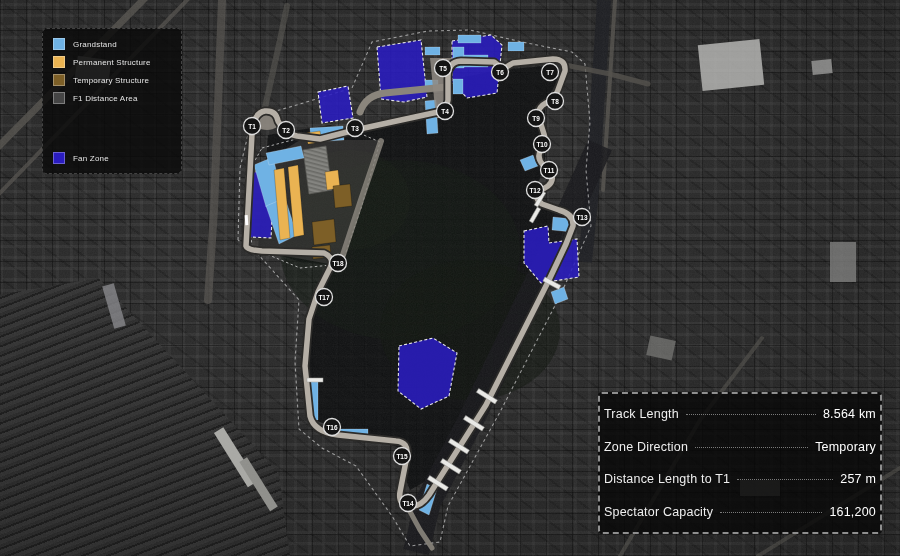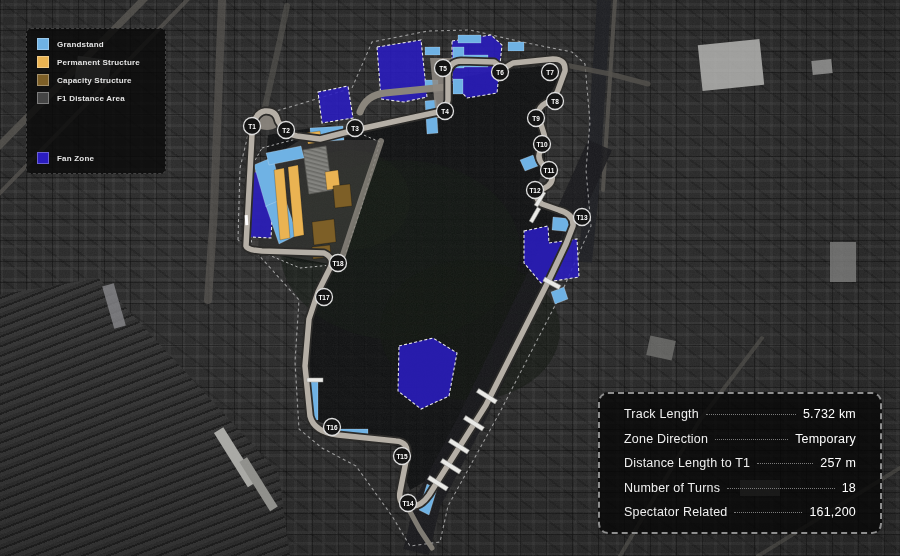--- a/index.html
+++ b/index.html
@@ -26,32 +26,32 @@
   .track-casing{fill:none;stroke:#2c2b29;stroke-width:9;stroke-linejoin:round;}
   .track{fill:none;stroke:var(--c-track,#b5afa6);stroke-width:5.5;stroke-linejoin:round;}
   .road{fill:none;stroke:#8a857c;stroke-linecap:round;}
   .dimroad{fill:none;stroke:#55534e;stroke-linecap:round;}
   .bridge{fill:#e9e9e6;stroke:#9a9a96;stroke-width:.5;}
   .boundary{fill:none;stroke:#d8d8d8;stroke-width:1.1;stroke-dasharray:3 3;opacity:.65;}
   .marker-c{fill:#141414;stroke:#dedede;stroke-width:1.3;}
   .marker-t{fill:#ffffff;font-family:"Liberation Sans",sans-serif;font-size:6.5px;font-weight:bold;
     text-anchor:middle;dominant-baseline:central;}
   
-  .legend{position:absolute;left:26px;top:28px;width:140px;padding:9px 10px;
-    background:rgba(10,10,10,.82);border:1px dashed rgba(160,160,160,.35);border-radius:5px;box-sizing:border-box;font-weight:bold;}
+  .legend{position:absolute;left:42px;top:28px;width:140px;padding:9px 10px;
+    background:rgba(10,10,10,.82);border:1px dashed rgba(160,160,160,.35);border-radius:5px;box-sizing:border-box;}
   .legend-row{display:flex;align-items:center;gap:8px;margin:0 0 6px;}
   .legend-row:last-child{margin-bottom:0;margin-top:48px;}
   .swatch{width:12px;height:12px;flex:0 0 12px;border:1px solid rgba(255,255,255,.3);box-sizing:border-box;}
   .sw-temporary{background-image:repeating-linear-gradient(45deg,rgba(0,0,0,.45) 0 1px,transparent 1px 3px);}
   .sw-f1{background-image:radial-gradient(rgba(255,255,255,.25) 1px,transparent 1px);background-size:3px 3px;}
   .sw-fan{background-image:radial-gradient(rgba(0,0,0,.5) 1px,transparent 1px);background-size:3px 3px;}
   .legend-label{font-size:8px;color:#e4e4e4;letter-spacing:.2px;white-space:nowrap;}
   
   .stats{position:absolute;left:598px;top:392px;width:284px;height:142px;box-sizing:border-box;
-    padding:13px 24px;background:rgba(6,6,6,.78);border:2px dashed #8f8f8f;border-radius:10px;
+    padding:13px 4px;background:rgba(6,6,6,.78);border:2px dashed #8f8f8f;border-radius:4px;
     display:flex;flex-direction:column;justify-content:space-between;}
   .stat-row{display:flex;align-items:baseline;font-size:12.5px;color:#efefef;letter-spacing:.2px;}
   .stat-label{white-space:nowrap;}
   .stat-leader{flex:1;border-bottom:1.5px dotted #7a7a7a;margin:0 7px;transform:translateY(-3px);}
   .stat-value{white-space:nowrap;color:#ffffff;}
 </style>
 </head>
 <body>
 
 <div class="stage">
@@ -265,55 +265,50 @@
         <div class="legend-row">
           <span class="swatch sw-grandstand" style="background: rgb(111, 178, 228);"></span>
           <span class="legend-label">Grandstand</span>
         </div>
         <div class="legend-row">
           <span class="swatch sw-permanent" style="background: rgb(234, 179, 82);"></span>
           <span class="legend-label">Permanent Structure</span>
         </div>
         <div class="legend-row">
           <span class="swatch sw-temporary" style="background: rgb(125, 95, 39);"></span>
-          <span class="legend-label">Capacity Structure</span>
+          <span class="legend-label">Temporary Structure</span>
         </div>
         <div class="legend-row">
           <span class="swatch sw-f1" style="background: rgb(69, 69, 69);"></span>
           <span class="legend-label">F1 Distance Area</span>
         </div>
         <div class="legend-row">
           <span class="swatch sw-fan" style="background: rgb(42, 28, 192);"></span>
           <span class="legend-label">Fan Zone</span>
         </div>
       </div>
   </div>
 
   <div class="stats">
     <div id="stats-rows" style="display:flex;flex-direction:column;justify-content:space-between;height:100%;">
         <div class="stat-row">
           <span class="stat-label">Track Length</span>
           <span class="stat-leader"></span>
-          <span class="stat-value">5.732 km</span>
+          <span class="stat-value">8.564 km</span>
         </div>
         <div class="stat-row">
           <span class="stat-label">Zone Direction</span>
           <span class="stat-leader"></span>
           <span class="stat-value">Temporary</span>
         </div>
         <div class="stat-row">
           <span class="stat-label">Distance Length to T1</span>
           <span class="stat-leader"></span>
           <span class="stat-value">257 m</span>
         </div>
         <div class="stat-row">
-          <span class="stat-label">Number of Turns</span>
-          <span class="stat-leader"></span>
-          <span class="stat-value">18</span>
-        </div>
-        <div class="stat-row">
-          <span class="stat-label">Spectator Related</span>
+          <span class="stat-label">Spectator Capacity</span>
           <span class="stat-leader"></span>
           <span class="stat-value">161,200</span>
         </div>
       </div>
   </div>
 </div>
 
 </body></html>

